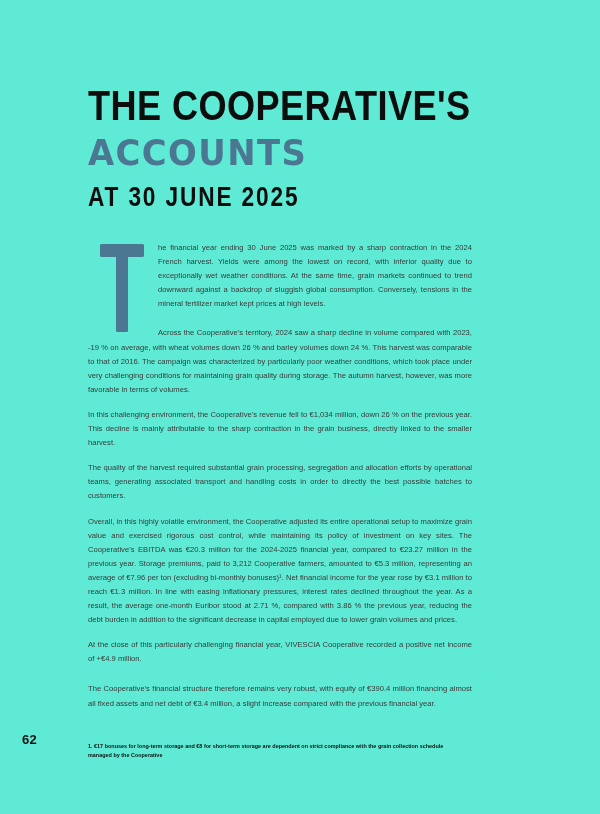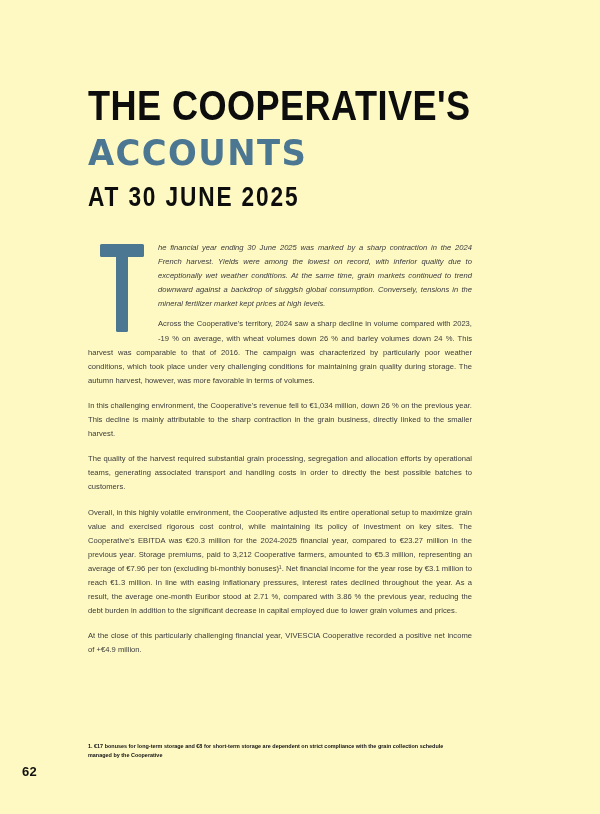--- a/index.html
+++ b/index.html
@@ -11,21 +11,21 @@
     width: 600px;
     height: 814px;
     position: relative;
     font-family: "Liberation Sans", sans-serif;
     overflow: hidden;
   }
 
   .page {
     position: absolute;
     inset: 0;
-    background: #fef9c3;
+    background: #5eead4;
   }
 
   
   .title-block {
     position: absolute;
     left: 88px;
     top: 84px;
     width: 390px;
   }
   .title-line1 {
@@ -106,22 +106,21 @@
     line-height: 14.1px;
     color: #3a3a3a;
     text-align: justify;
     letter-spacing: 0.02px;
     font-family: "Liberation Sans", sans-serif;
   }
   p.para.tight {
     margin-bottom: 16px;
   }
   p.para.first {
-    margin-bottom: 6px;
-    font-style: italic;
+    margin-bottom: 15px;
   }
 
   
   .footnote {
     position: absolute;
     left: 88px;
     top: 742px;
     width: 388px;
     font-family: "Liberation Sans Narrow", "Liberation Sans", sans-serif;
     font-weight: 700;
@@ -130,21 +129,21 @@
     color: #111111;
     letter-spacing: 0.01px;
     transform: scaleX(0.97);
     transform-origin: left top;
   }
 
   
   .page-number {
     position: absolute;
     left: 22px;
-    top: 764px;
+    top: 732px;
     font-family: "Liberation Sans Narrow", "Liberation Sans", sans-serif;
     font-weight: 700;
     font-size: 13px;
     color: #111111;
     letter-spacing: 0.3px;
   }
 </style>
 </head>
 <body>
 
@@ -157,19 +156,20 @@
   </div>
 
   <div class="body-area">
     <span class="dropcap"></span>
     <p class="para first">he financial year ending 30 June 2025 was marked by a sharp contraction in the 2024 French harvest. Yields were among the lowest on record, with inferior quality due to exceptionally wet weather conditions. At the same time, grain markets continued to trend downward against a backdrop of sluggish global consumption. Conversely, tensions in the mineral fertilizer market kept prices at high levels.</p>
     <p class="para">Across the Cooperative's territory, 2024 saw a sharp decline in volume compared with 2023, -19 % on average, with wheat volumes down 26 % and barley volumes down 24 %. This harvest was comparable to that of 2016. The campaign was characterized by particularly poor weather conditions, which took place under very challenging conditions for maintaining grain quality during storage. The autumn harvest, however, was more favorable in terms of volumes.</p>
     <p class="para">In this challenging environment, the Cooperative's revenue fell to €1,034 million, down 26 % on the previous year. This decline is mainly attributable to the sharp contraction in the grain business, directly linked to the smaller harvest.</p>
     <p class="para">The quality of the harvest required substantial grain processing, segregation and allocation efforts by operational teams, generating associated transport and handling costs in order to directly the best possible batches to customers.</p>
     <p class="para">Overall, in this highly volatile environment, the Cooperative adjusted its entire operational setup to maximize grain value and exercised rigorous cost control, while maintaining its policy of investment on key sites. The Cooperative's EBITDA was €20.3 million for the 2024-2025 financial year, compared to €23.27 million in the previous year. Storage premiums, paid to 3,212 Cooperative farmers, amounted to €5.3 million, representing an average of €7.96 per ton (excluding bi-monthly bonuses)¹. Net financial income for the year rose by €3.1 million to reach €1.3 million. In line with easing inflationary pressures, interest rates declined throughout the year. As a result, the average one-month Euribor stood at 2.71 %, compared with 3.86 % the previous year, reducing the debt burden in addition to the significant decrease in capital employed due to lower grain volumes and prices.</p>
     <p class="para tight">At the close of this particularly challenging financial year, VIVESCIA Cooperative recorded a positive net income of +€4.9 million.</p>
+    <p class="para">The Cooperative's financial structure therefore remains very robust, with equity of €390.4 million financing almost all fixed assets and net debt of €3.4 million, a slight increase compared with the previous financial year.</p>
   </div>
 
   <div class="footnote">1. €17 bonuses for long-term storage and €8 for short-term storage are dependent on strict compliance with the grain collection schedule managed by the Cooperative</div>
 
   <div class="page-number">62</div>
 
 </div>
 
 </body></html>

